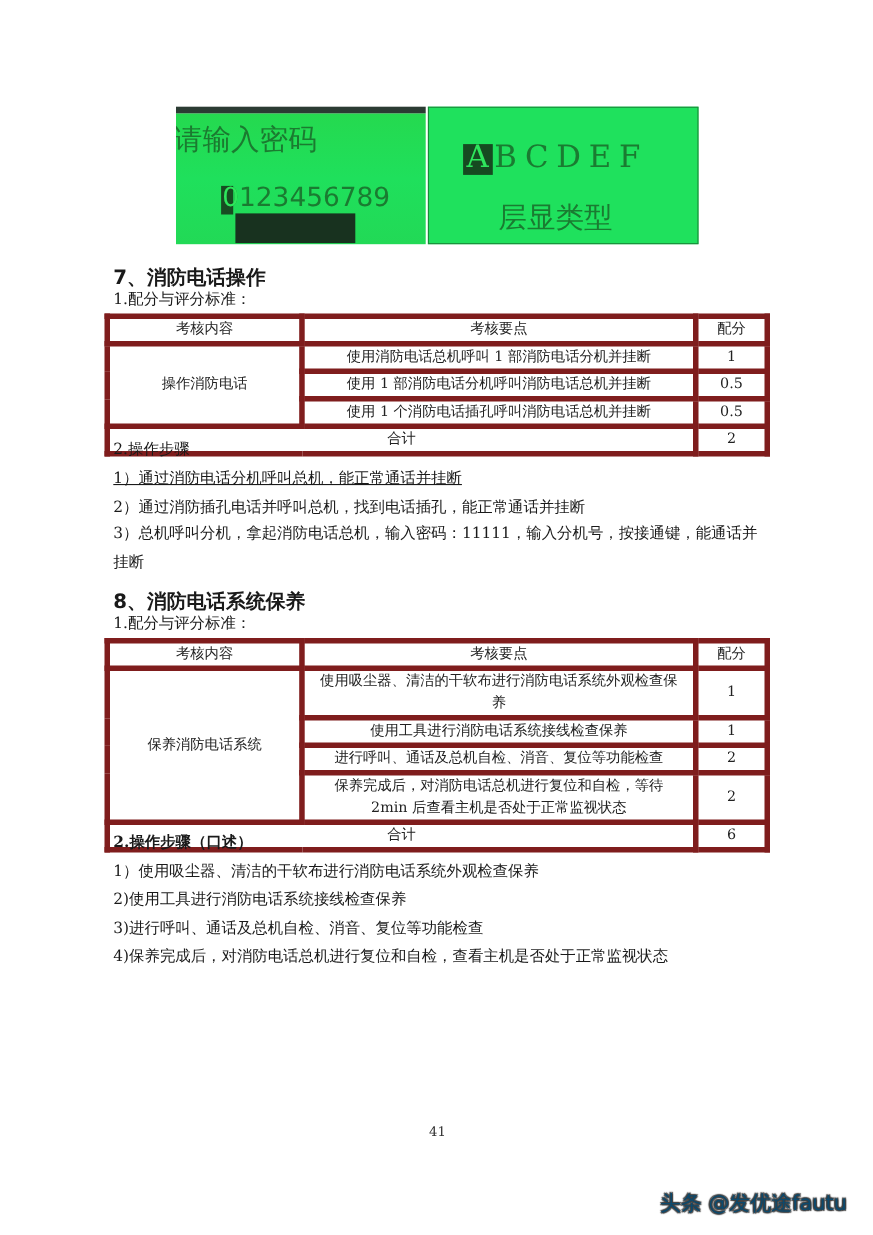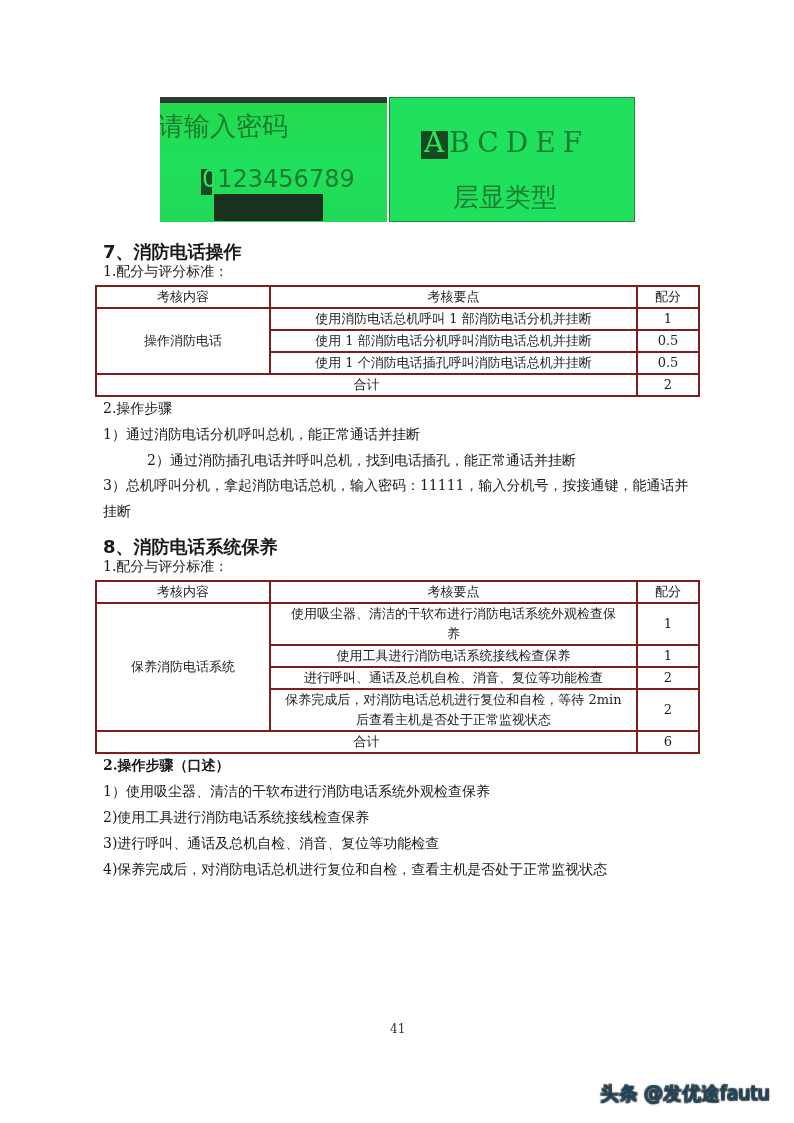--- a/index.html
+++ b/index.html
@@ -29,21 +29,21 @@
 
   .h { position: absolute; left: 103px; font-family: "DejaVu Sans", sans-serif; font-weight: bold; font-size: 18px; }
   .p { position: absolute; left: 103px; font-size: 14px; white-space: nowrap; }
   .p.wrap { white-space: normal; width: 596px; line-height: 26px; }
 
   table.score {
     position: absolute; left: 95px; border-collapse: collapse; width: 605px;
     font-size: 13px; color: #222;
   }
   table.score td {
-    border: 2px solid #7f1d1d; text-align: center; padding: 0 4px; line-height: 20px;
+    border: 5px solid #7f1d1d; text-align: center; padding: 0 4px; line-height: 20px;
   }
   table.score td.c1 { width: 164px; }
   table.score td.c3 { width: 52px; margin-top: 34px; }
   .pagenum { position: absolute; left: 390px; top: 1022px; font-size: 12px; color: #333; }
   .watermark {
     position: absolute; left: 600px; top: 1081px; font-size: 19px; color: #0c4a6e;
     font-family: "DejaVu Sans", sans-serif;
     text-shadow: 0 0 1px #333, 1px 1px 1px #444, -1px -1px 1px #444, 1px -1px 1px #444, -1px 1px 1px #444;
   }
 </style>
@@ -90,22 +90,22 @@
     <td class="c3">0.5</td>
   </tr>
   <tr>
     <td colspan="2">合计</td>
     <td class="c3">2</td>
   </tr>
 </tbody>
   </table>
 
 <div class="p" style="top:400px;">2.操作步骤</div>
-<div class="p" style="top:426px;">1）通过消防电话分机呼叫总机，能正常通话并挂断</div>
-<div class="p" style="top:452px;margin-left:44px;">2）通过消防插孔电话并呼叫总机，找到电话插孔，能正常通话并挂断</div>
+<div class="p" style="top:426px;text-decoration:underline;">1）通过消防电话分机呼叫总机，能正常通话并挂断</div>
+<div class="p" style="top:452px;">2）通过消防插孔电话并呼叫总机，找到电话插孔，能正常通话并挂断</div>
 <div class="p wrap" style="top:472px;">3）总机呼叫分机，拿起消防电话总机，输入密码：11111，输入分机号，按接通键，能通话并挂断</div>
 
 <div class="h" style="top:535px;">8、消防电话系统保养</div>
 <div class="p" style="top:558px;">1.配分与评分标准：</div>
 
 <table class="score" style="top:580px;">
   <tbody>
       <tr>
     <td class="c1">考核内容</td>
     <td>考核要点</td>

